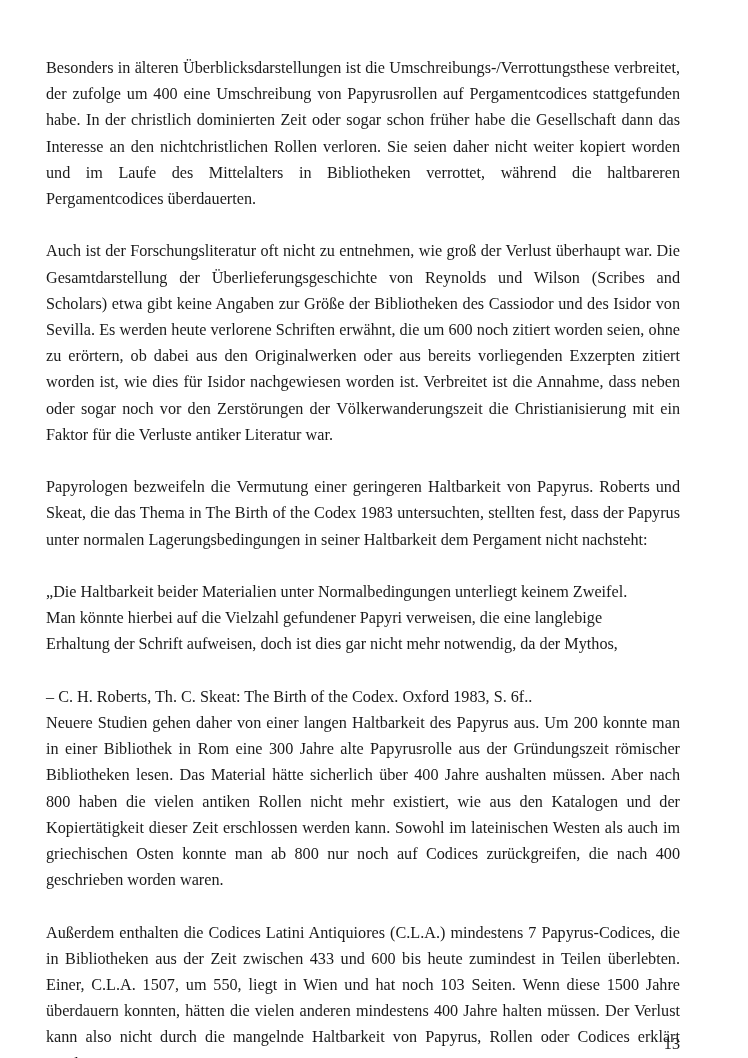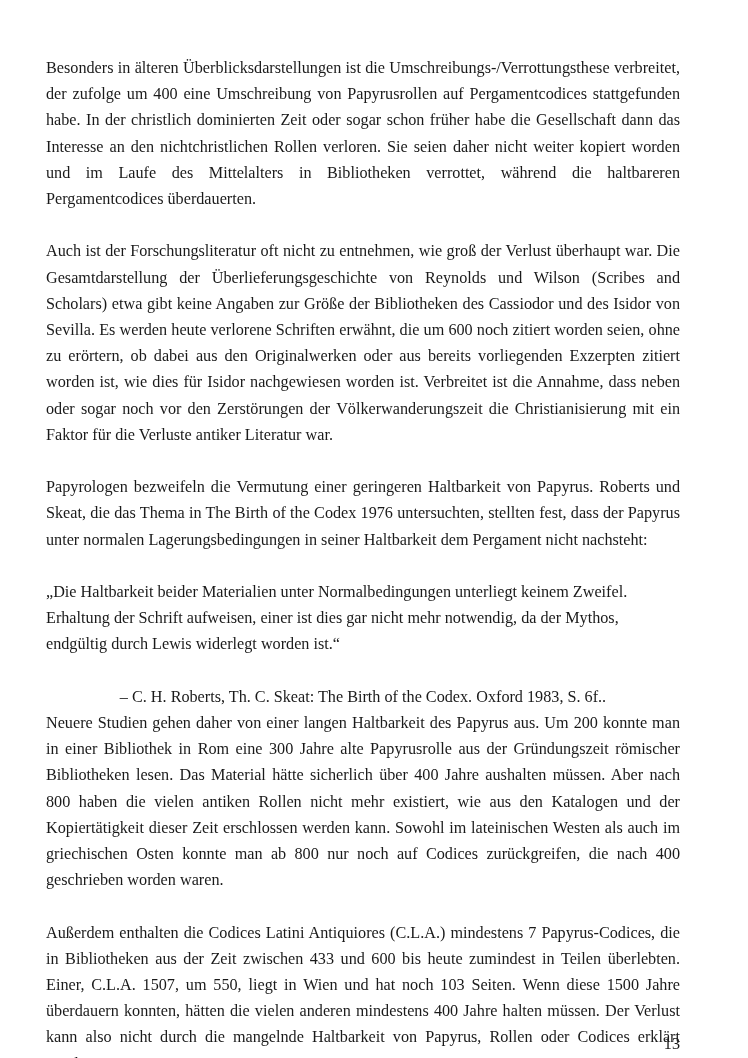--- a/index.html
+++ b/index.html
@@ -22,42 +22,42 @@
   .para {
     margin: 0 0 26.2px 0;
     text-align: justify;
     hyphens: none;
   }
   .blockquote {
     margin: 0 0 26.2px 0;
     text-align: left;
   }
   .blockquote .ln { display: block; white-space: nowrap; }
-  .citation { display: block; margin: 0; text-align: center; }
+  .citation { display: block; margin: 0; }
   .page-number {
     position: absolute;
     right: 68px;
     top: 994px;
     font-size: 16.2px;
     line-height: 20px;
     margin-top: 40px;
   }
 </style>
 </head>
 <body>
 
 <div class="page">
   <p class="para">Besonders in älteren Überblicksdarstellungen ist die Umschreibungs-/Verrottungsthese verbreitet, der zufolge um 400 eine Umschreibung von Papyrusrollen auf Pergamentcodices stattgefunden habe. In der christlich dominierten Zeit oder sogar schon früher habe die Gesellschaft dann das Interesse an den nichtchristlichen Rollen verloren. Sie seien daher nicht weiter kopiert worden und im Laufe des Mittelalters in Bibliotheken verrottet, während die haltbareren Pergamentcodices überdauerten.</p>
   <p class="para">Auch ist der Forschungsliteratur oft nicht zu entnehmen, wie groß der Verlust überhaupt war. Die Gesamtdarstellung der Überlieferungsgeschichte von Reynolds und Wilson (Scribes and Scholars) etwa gibt keine Angaben zur Größe der Bibliotheken des Cassiodor und des Isidor von Sevilla. Es werden heute verlorene Schriften erwähnt, die um 600 noch zitiert worden seien, ohne zu erörtern, ob dabei aus den Originalwerken oder aus bereits vorliegenden Exzerpten zitiert worden ist, wie dies für Isidor nachgewiesen worden ist. Verbreitet ist die Annahme, dass neben oder sogar noch vor den Zerstörungen der Völkerwanderungszeit die Christianisierung mit ein Faktor für die Verluste antiker Literatur war.</p>
-  <p class="para">Papyrologen bezweifeln die Vermutung einer geringeren Haltbarkeit von Papyrus. Roberts und Skeat, die das Thema in The Birth of the Codex 1976 untersuchten, stellten fest, dass der Papyrus unter normalen Lagerungsbedingungen in seiner Haltbarkeit dem Pergament nicht nachsteht:</p>
+  <p class="para">Papyrologen bezweifeln die Vermutung einer geringeren Haltbarkeit von Papyrus. Roberts und Skeat, die das Thema in The Birth of the Codex 1983 untersuchten, stellten fest, dass der Papyrus unter normalen Lagerungsbedingungen in seiner Haltbarkeit dem Pergament nicht nachsteht:</p>
 
   <div class="blockquote">
     <span class="ln">„Die Haltbarkeit beider Materialien unter Normalbedingungen unterliegt keinem Zweifel.</span>
-    <span class="ln">Erhaltung der Schrift aufweisen, einer ist dies gar nicht mehr notwendig, da der Mythos,</span>
-    <span class="ln">endgültig durch Lewis widerlegt worden ist.“</span>
+    <span class="ln">Man könnte hierbei auf die Vielzahl gefundener Papyri verweisen, die eine langlebige</span>
+    <span class="ln">Erhaltung der Schrift aufweisen, doch ist dies gar nicht mehr notwendig, da der Mythos,</span>
   </div>
 
   <span class="citation">– C. H. Roberts, Th. C. Skeat: The Birth of the Codex. Oxford 1983, S. 6f..</span>
   <p class="para">Neuere Studien gehen daher von einer langen Haltbarkeit des Papyrus aus. Um 200 konnte man in einer Bibliothek in Rom eine 300 Jahre alte Papyrusrolle aus der Gründungszeit römischer Bibliotheken lesen. Das Material hätte sicherlich über 400 Jahre aushalten müssen. Aber nach 800 haben die vielen antiken Rollen nicht mehr existiert, wie aus den Katalogen und der Kopiertätigkeit dieser Zeit erschlossen werden kann. Sowohl im lateinischen Westen als auch im griechischen Osten konnte man ab 800 nur noch auf Codices zurückgreifen, die nach 400 geschrieben worden waren.</p>
   <p class="para">Außerdem enthalten die Codices Latini Antiquiores (C.L.A.) mindestens 7 Papyrus-Codices, die in Bibliotheken aus der Zeit zwischen 433 und 600 bis heute zumindest in Teilen überlebten. Einer, C.L.A. 1507, um 550, liegt in Wien und hat noch 103 Seiten. Wenn diese 1500 Jahre überdauern konnten, hätten die vielen anderen mindestens 400 Jahre halten müssen. Der Verlust kann also nicht durch die mangelnde Haltbarkeit von Papyrus, Rollen oder Codices erklärt werden.</p>
 
 </div>
 
 <div class="page-number">13</div>
 

